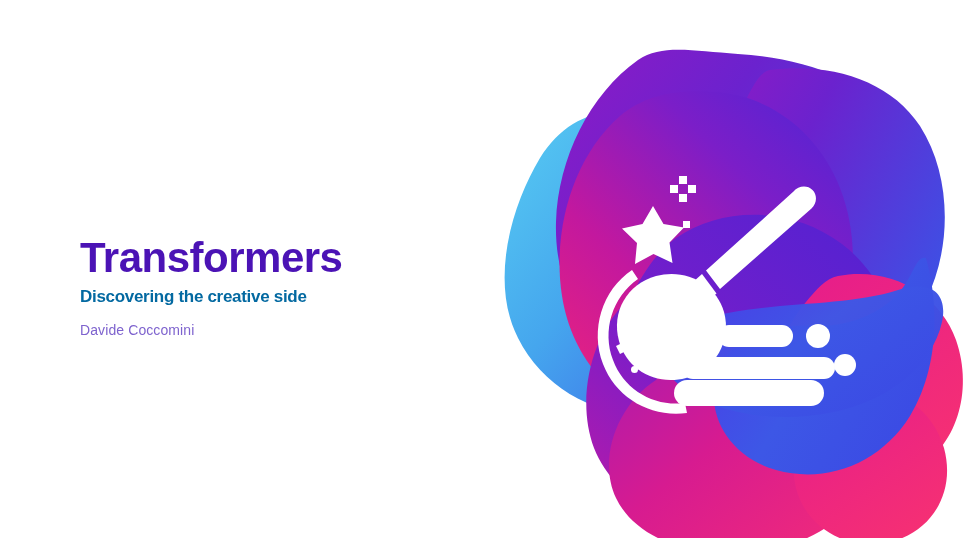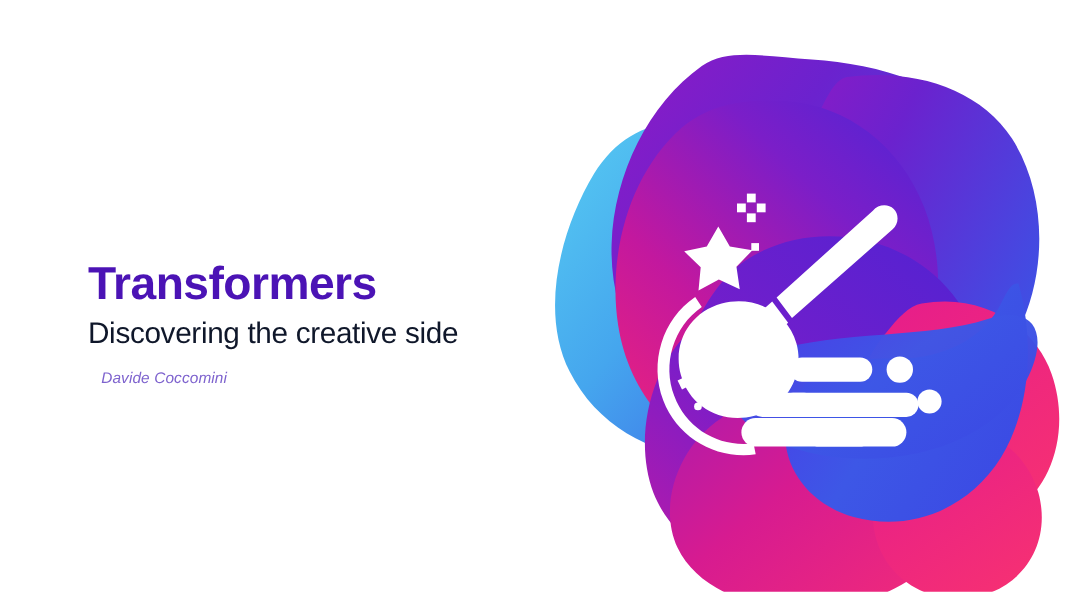--- a/index.html
+++ b/index.html
@@ -32,34 +32,33 @@
     font-weight: bold;
     font-size: 42px;
     line-height: 1.05;
     letter-spacing: -0.5px;
     color: #4B13B5;
     margin: 0 0 6px 0;
     white-space: nowrap;
   }
   #slide-subtitle {
     font-family: "Liberation Sans", sans-serif;
-    font-weight: normal;
-    font-size: 27px;
+    font-weight: bold;
+    font-size: 17px;
     line-height: 1.28;
     letter-spacing: -0.3px;
-    color: #0f172a;
+    color: #0369a1;
     margin: 0 0 14px 0;
   }
   #slide-author {
     font-family: "Liberation Sans", sans-serif;
-    font-style: italic;
     font-weight: normal;
     font-size: 14px;
     color: #7E63CE;
-    margin: 12px;
+    margin: 0;
     letter-spacing: 0.1px;
   }
 
   
   #artwork {
     position: absolute;
     left: 470px;
     top: 8px;
     width: 510px;
     height: 530px;

